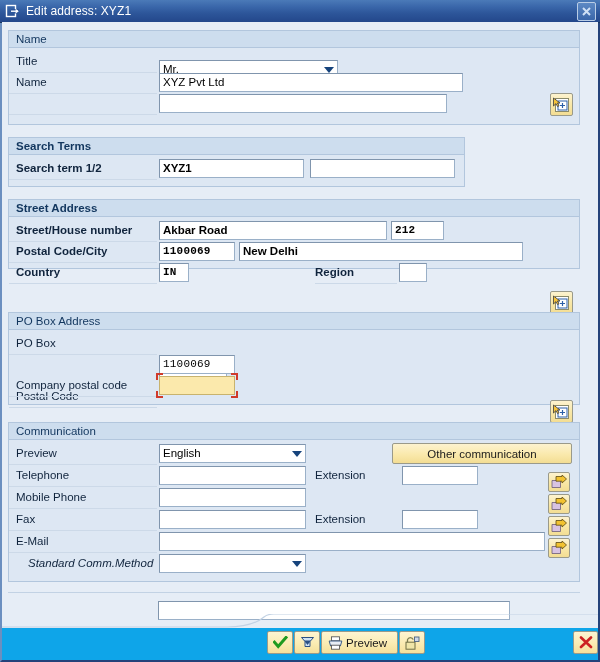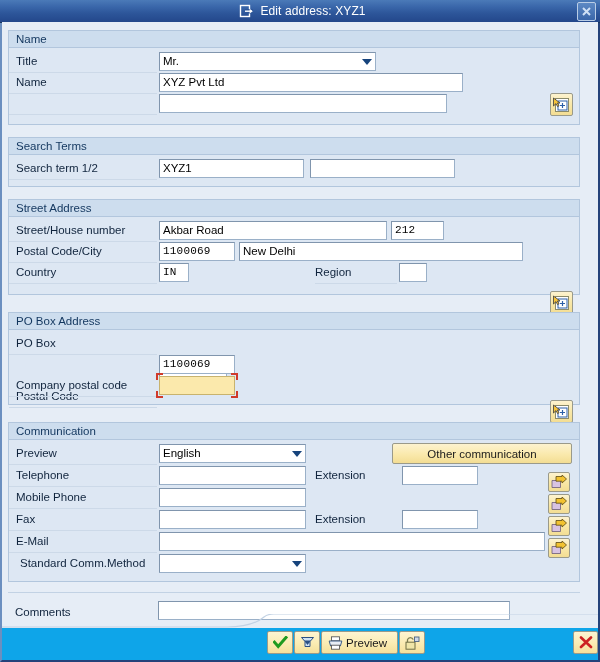--- a/index.html
+++ b/index.html
@@ -18,21 +18,20 @@
     border-right: 2px solid #24427a;
     border-bottom: 2px solid #24427a;
   }
 
   
   .titlebar {
     position: absolute; top: 0; left: -2px; right: -2px; height: 22px;
     background: linear-gradient(to bottom, #4b7ab8 0%, #3b68ab 28%, #2d569a 60%, #23478b 100%);
     display: flex; align-items: center;
     border-bottom: 1px solid #19355f;
-    justify-content: center;
   }
   .titlebar .tb-icon {
     margin-left: 5px; width: 15px; height: 14px;
     flex: none; position: relative;
   }
   .titlebar .tb-title {
     color: #ffffff; font-size: 12px; margin-left: 6px;
     white-space: nowrap; letter-spacing: 0.1px;
   }
   .tb-close {
@@ -197,51 +196,51 @@
       </svg>
     </span>
   </div>
 
   <div class="content">
 
     <div class="group" style="left:6px; top:8px; width:572px; height:95px;">
       <div class="g-header">Name</div>
       <div class="g-body">
         <div class="lbl" style="left:0px; top:4px; width:148px;">Title</div>
-        <div class="combo" style="left:150px; top:4px; width:217px;">
+        <div class="combo" style="left:150px; top:12px; width:179px;">
           <span>Mr.</span>
           <span class="arw"></span>
         </div>
 
         <div class="lbl" style="left:0px; top:25px; width:148px;">Name</div>
         <div class="fld" style="left:150px; top:25px; width:304px;">XYZ Pvt Ltd</div>
 
         <div class="lbl nb" style="left:0px; top:46px; width:148px; border-bottom:1px solid #ccd9e8;"></div>
         <div class="fld" style="left:150px; top:46px; width:288px;"></div>
       </div>
     </div>
     <div class="iconbtn" style="left:548px; top:71px; width:23px; height:23px;">
       <svg width="17" height="16" viewBox="0 0 17 16">
         <rect x="2.5" y="1.5" width="13" height="13" fill="#ffffff" stroke="#8a8a6a" stroke-width="1"></rect>
         <rect x="5" y="4" width="9" height="9" fill="none" stroke="#2b5fa8" stroke-width="1"></rect>
         <path d="M9.5 6 V11 M7 8.5 H12" stroke="#2b5fa8" stroke-width="1.2"></path>
         <path d="M0.5 1 L0.5 9 L3 6.6 L4.6 9.6 L6 8.8 L4.4 6 L7 6 Z" fill="#f7c33a" stroke="#3b3b3b" stroke-width="0.8"></path>
       </svg>
     </div>
 
-    <div class="group" style="left:6px; top:115px; width:572px; height:50px;">
+    <div class="group" style="left:6px; top:115px; width:457px; height:50px;font-weight:bold;">
       <div class="g-header">Search Terms</div>
       <div class="g-body">
         <div class="lbl" style="left:0px; top:4px; width:148px;">Search term 1/2</div>
         <div class="fld" style="left:150px; top:4px; width:145px;">XYZ1</div>
         <div class="fld" style="left:301px; top:4px; width:145px;"></div>
       </div>
     </div>
 
-    <div class="group" style="left:6px; top:177px; width:572px; height:96px;">
+    <div class="group" style="left:6px; top:177px; width:572px; height:70px;font-weight:bold;">
       <div class="g-header">Street Address</div>
       <div class="g-body">
         <div class="lbl" style="left:0px; top:4px; width:148px;">Street/House number</div>
         <div class="fld" style="left:150px; top:4px; width:228px;">Akbar Road</div>
         <div class="fld mono" style="left:382px; top:4px; width:53px;">212</div>
 
         <div class="lbl" style="left:0px; top:25px; width:148px;">Postal Code/City</div>
         <div class="fld mono" style="left:150px; top:25px; width:76px;">1100069</div>
         <div class="fld" style="left:230px; top:25px; width:284px;">New Delhi</div>
 
@@ -310,21 +309,21 @@
         <div class="fld" style="left:150px; top:48px; width:147px;"></div>
 
         <div class="lbl" style="left:0px; top:70px; width:148px;">Fax</div>
         <div class="fld" style="left:150px; top:70px; width:147px;"></div>
         <div class="lbl" style="left:306px; top:70px; width:82px; padding-left:0; border-bottom:none;">Extension</div>
         <div class="fld" style="left:393px; top:70px; width:76px;"></div>
 
         <div class="lbl" style="left:0px; top:92px; width:148px;">E-Mail</div>
         <div class="fld" style="left:150px; top:92px; width:386px;"></div>
 
-        <div class="lbl nb" style="left:4px; top:114px; width:148px;">Standard Comm.Method</div>
+        <div class="lbl nb" style="left:12px; top:114px; width:148px;font-style:italic;">Standard Comm.Method</div>
         <div class="combo" style="left:150px; top:114px; width:147px;">
           <span></span>
           <span class="arw"></span>
         </div>
       </div>
     </div>
 
     <div class="iconbtn" style="left:546px; top:450px; width:22px; height:20px;">
       <svg width="16" height="14" viewBox="0 0 16 14">
         <path d="M1 5.5 L1 12.5 L9.5 12.5 L9.5 5.5 Z" fill="#d8c3e2" stroke="#6b5a77" stroke-width="0.8"></path>
@@ -344,21 +343,20 @@
       </svg>
     </div>
     <div class="iconbtn" style="left:546px; top:516px; width:22px; height:20px;">
       <svg width="16" height="14" viewBox="0 0 16 14">
         <path d="M1 5.5 L1 12.5 L9.5 12.5 L9.5 5.5 Z" fill="#d8c3e2" stroke="#6b5a77" stroke-width="0.8"></path>
         <path d="M5 1.5 L11 1.5 L11 0 L15.5 4 L11 8 L11 6.2 L5 6.2 Z" fill="#f2c230" stroke="#5c4a14" stroke-width="0.8"></path>
       </svg>
     </div>
 
     <div class="footer-sep" style="left:6px; top:570px; width:572px;"></div>
-    <div class="lbl nb" style="left:6px; top:581px; width:148px; border-bottom:none;">Comments</div>
     <div class="fld" style="left:156px; top:579px; width:352px;"></div>
 
     <div class="footer-curve">
       <svg width="600" height="14" viewBox="0 0 600 14" preserveAspectRatio="none">
         <path d="M0 13 L225 13 Q250 13 262 3 Q266 0 272 0 L600 0" fill="none" stroke="#c2d2e4" stroke-width="1.2"></path>
       </svg>
     </div>
     <div class="footer-bar">
       <div class="tbtn" style="left:265px; width:26px;">
         <span>

